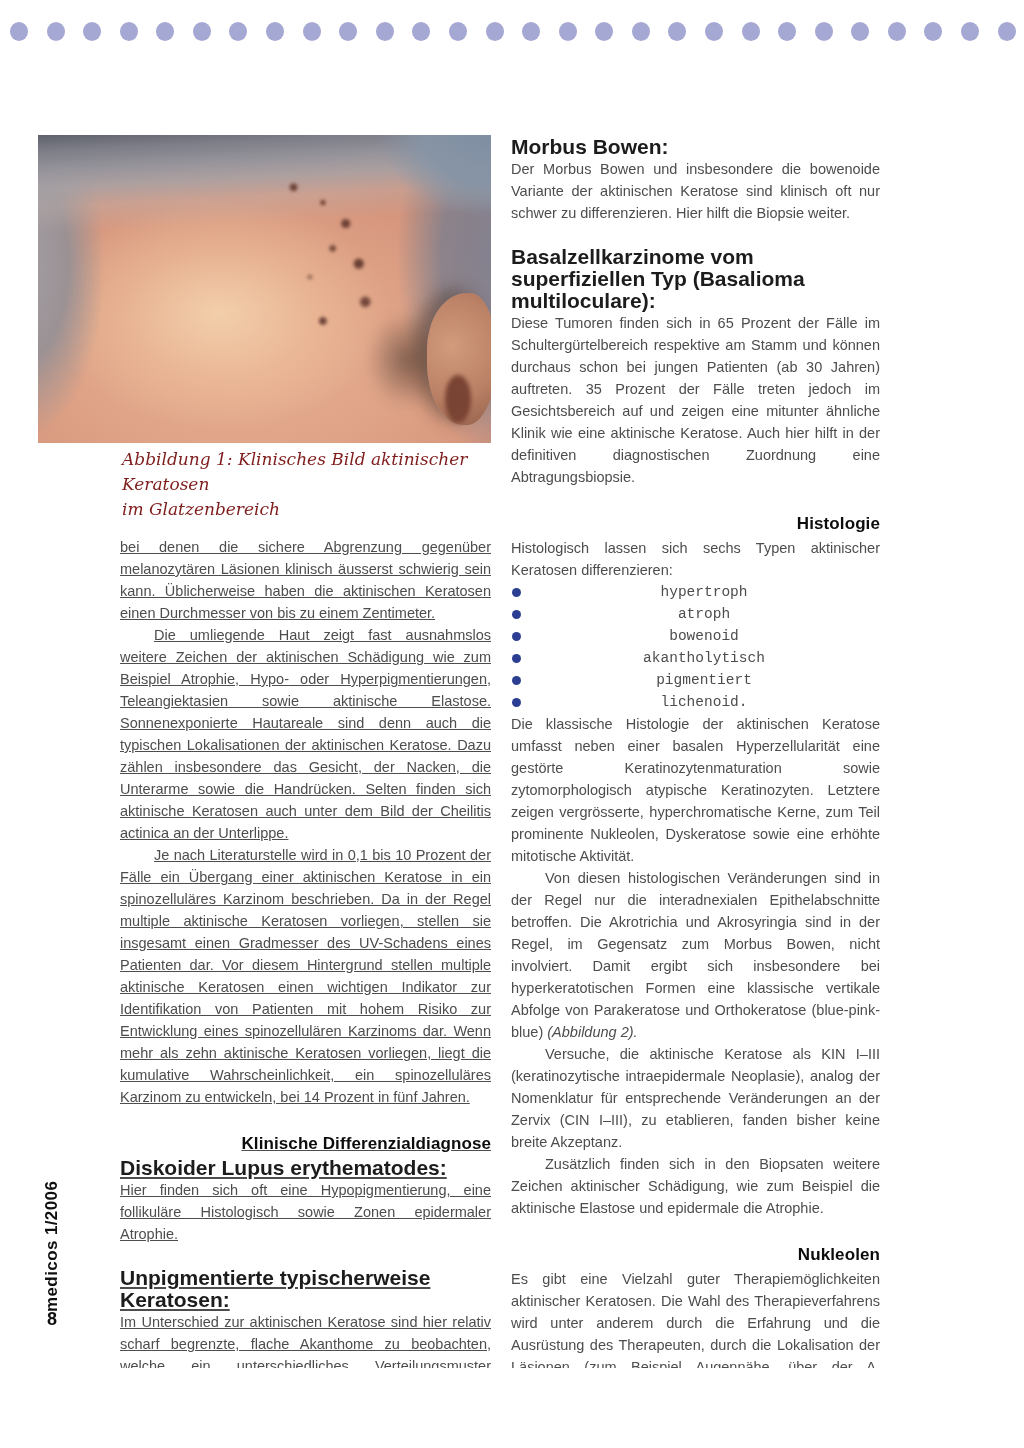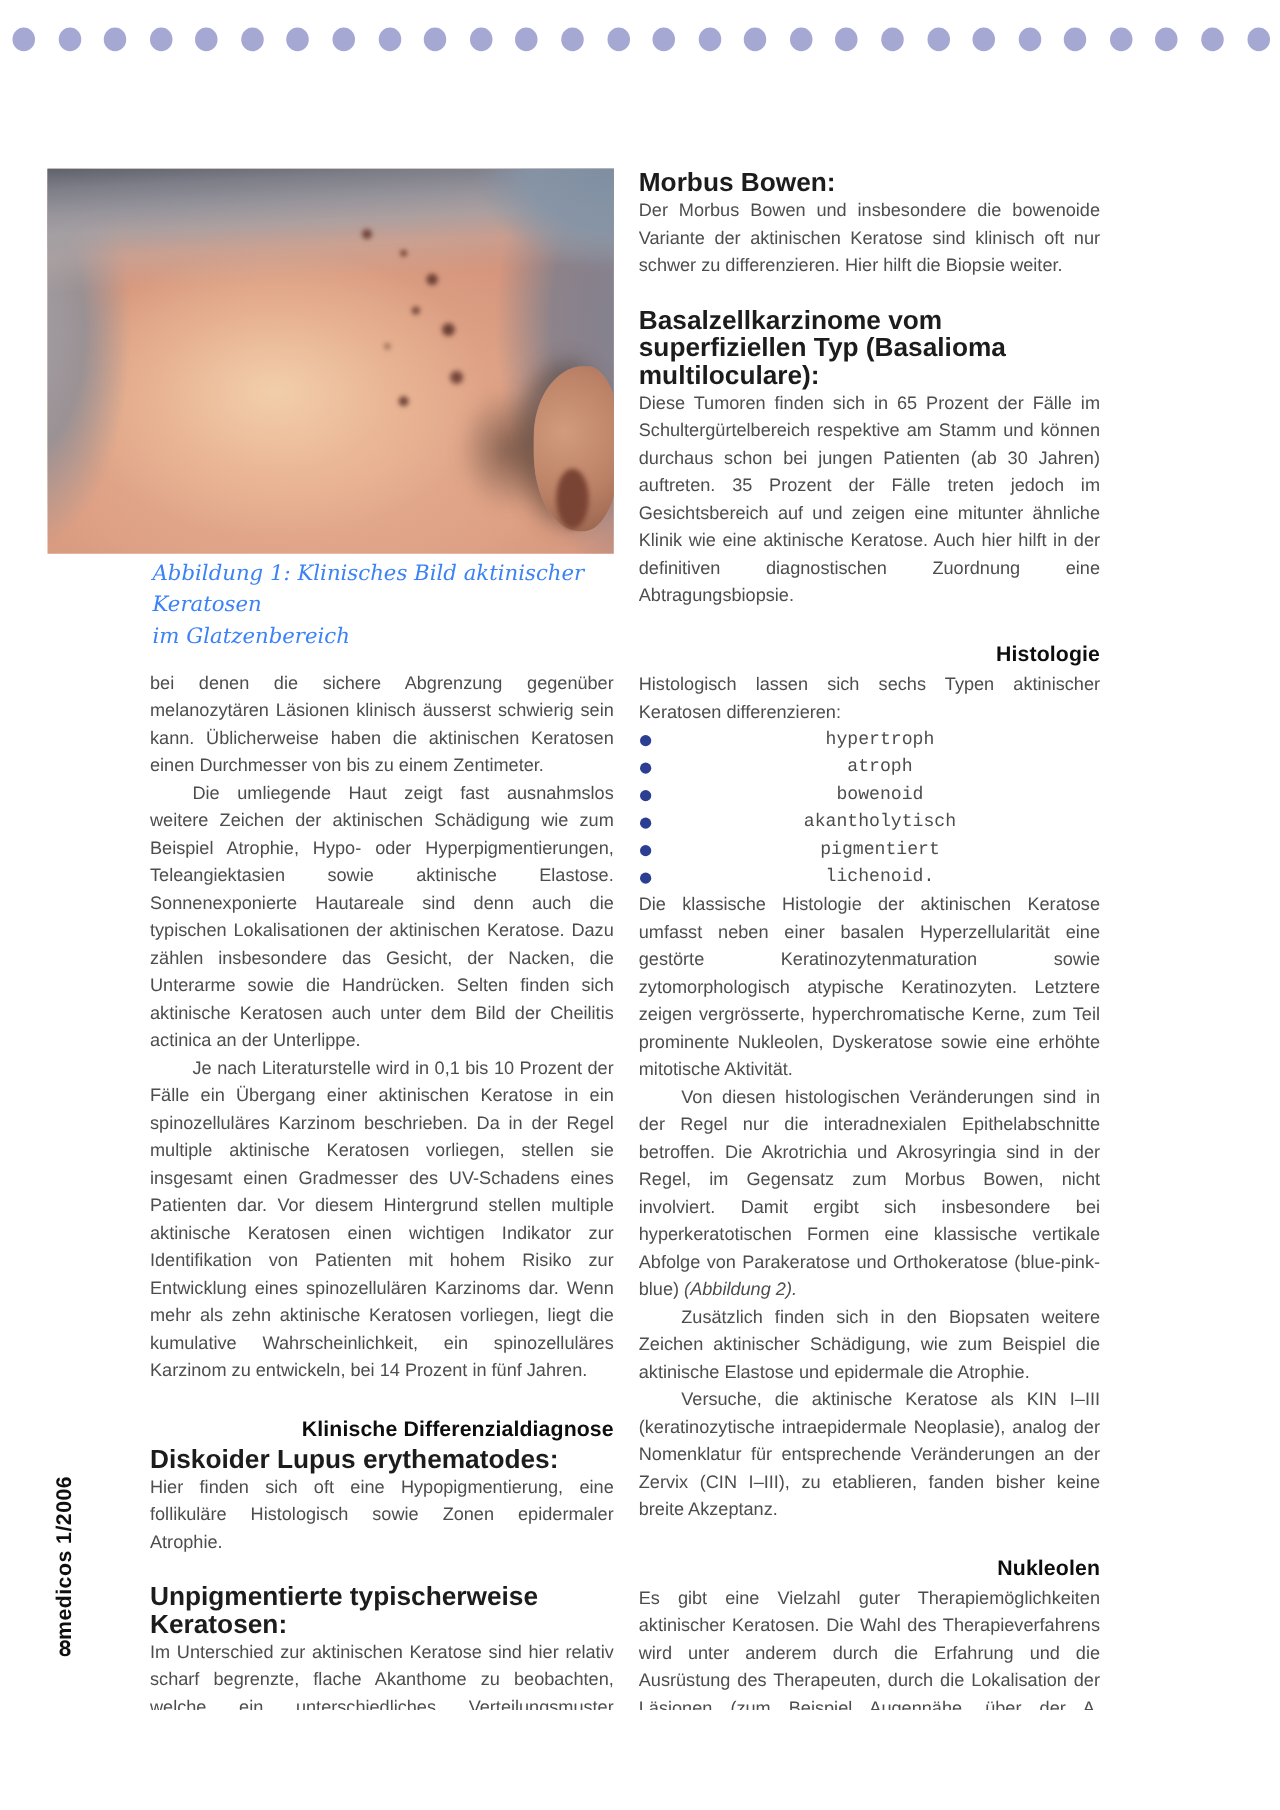--- a/index.html
+++ b/index.html
@@ -55,26 +55,26 @@
     box-shadow:-12px -4px 16px rgba(70,50,40,.45);
   }
   .photo .ear-notch{
     position:absolute;right:20px;top:240px;width:26px;height:48px;filter:blur(2px);
     border-radius:50%;background:#7a4434;
   }
   
   .caption{
     position:absolute;left:122px;top:447px;width:400px;
     font-family:"DejaVu Serif",serif;font-style:italic;
-    font-size:17px;line-height:25px;color:#3b82f6;
+    font-size:17px;line-height:25px;color:#7f1d1d;
   }
   .caption span{display:block;}
   
   .col{position:absolute;font-size:14.5px;line-height:22px;text-align:justify;hyphens:auto;overflow:hidden;}
-  .col-left{left:120px;top:536px;width:371px;height:832px;}
+  .col-left{left:120px;top:536px;width:371px;height:832px;text-decoration:underline;}
   .col-right{left:511px;top:136px;width:369px;height:1232px;}
   .col p{margin:0;}
   .indent{text-indent:34px;}
   .gap{margin-top:22px;}
   h3.sec{
     font-size:17px;font-weight:700;color:var(--heading-color);
     margin:25px 0 2px;text-align:right;letter-spacing:.1px;
   }
   .subhead{
     font-size:21px;font-weight:700;color:#1c1c1c;text-align:left;
@@ -172,21 +172,21 @@
     <li>hypertroph</li>
     <li>atroph</li>
     <li>bowenoid</li>
     <li>akantholytisch</li>
     <li>pigmentiert</li>
     <li>lichenoid.</li>
   </ul>
 
   <p class="gap">Die klassische Histologie der aktinischen Keratose umfasst neben einer basalen Hyperzellularität eine gestörte Keratinozytenmaturation sowie zytomorphologisch atypische Keratinozyten. Letztere zeigen vergrösserte, hyperchromatische Kerne, zum Teil prominente Nukleolen, Dyskeratose sowie eine erhöhte mitotische Aktivität.</p>
   <p class="indent"><span>Von diesen histologischen Veränderungen sind in der Regel nur die interadnexialen Epithelabschnitte betroffen. Die Akrotrichia und Akrosyringia sind in der Regel, im Gegensatz zum Morbus Bowen, nicht involviert. Damit ergibt sich insbesondere bei hyperkeratotischen Formen eine klassische vertikale Abfolge von Parakeratose und Orthokeratose (blue-pink-blue)</span> <em class="it">(Abbildung 2).</em></p>
+  <p class="indent">Versuche, die aktinische Keratose als KIN I–III (keratinozytische intraepidermale Neoplasie), analog der Nomenklatur für entsprechende Veränderungen an der Zervix (CIN I–III), zu etablieren, fanden bisher keine breite Akzeptanz.</p>
   <p class="indent">Zusätzlich finden sich in den Biopsaten weitere Zeichen aktinischer Schädigung, wie zum Beispiel die aktinische Elastose und epidermale die Atrophie.</p>
-  <p class="indent">Versuche, die aktinische Keratose als KIN I–III (keratinozytische intraepidermale Neoplasie), analog der Nomenklatur für entsprechende Veränderungen an der Zervix (CIN I–III), zu etablieren, fanden bisher keine breite Akzeptanz.</p>
 
   <h3 class="sec">Nukleolen</h3>
   <p>Es gibt eine Vielzahl guter Therapiemöglichkeiten aktinischer Keratosen. Die Wahl des Therapieverfahrens wird unter anderem durch die Erfahrung und die Ausrüstung des Therapeuten, durch die Lokalisation der Läsionen (zum Beispiel Augennähe, über der A. temporalis) und durch die Hautbeschaffenheit der betroffenen Stellen (Gefahr der Depigmentierung, altersatrophe Haut) beeinflusst. Grund-</p>
 </div>
 
 <div class="issue-label">medicos 1/2006</div>
 <div class="page-number">8</div>
 
 </body></html>

